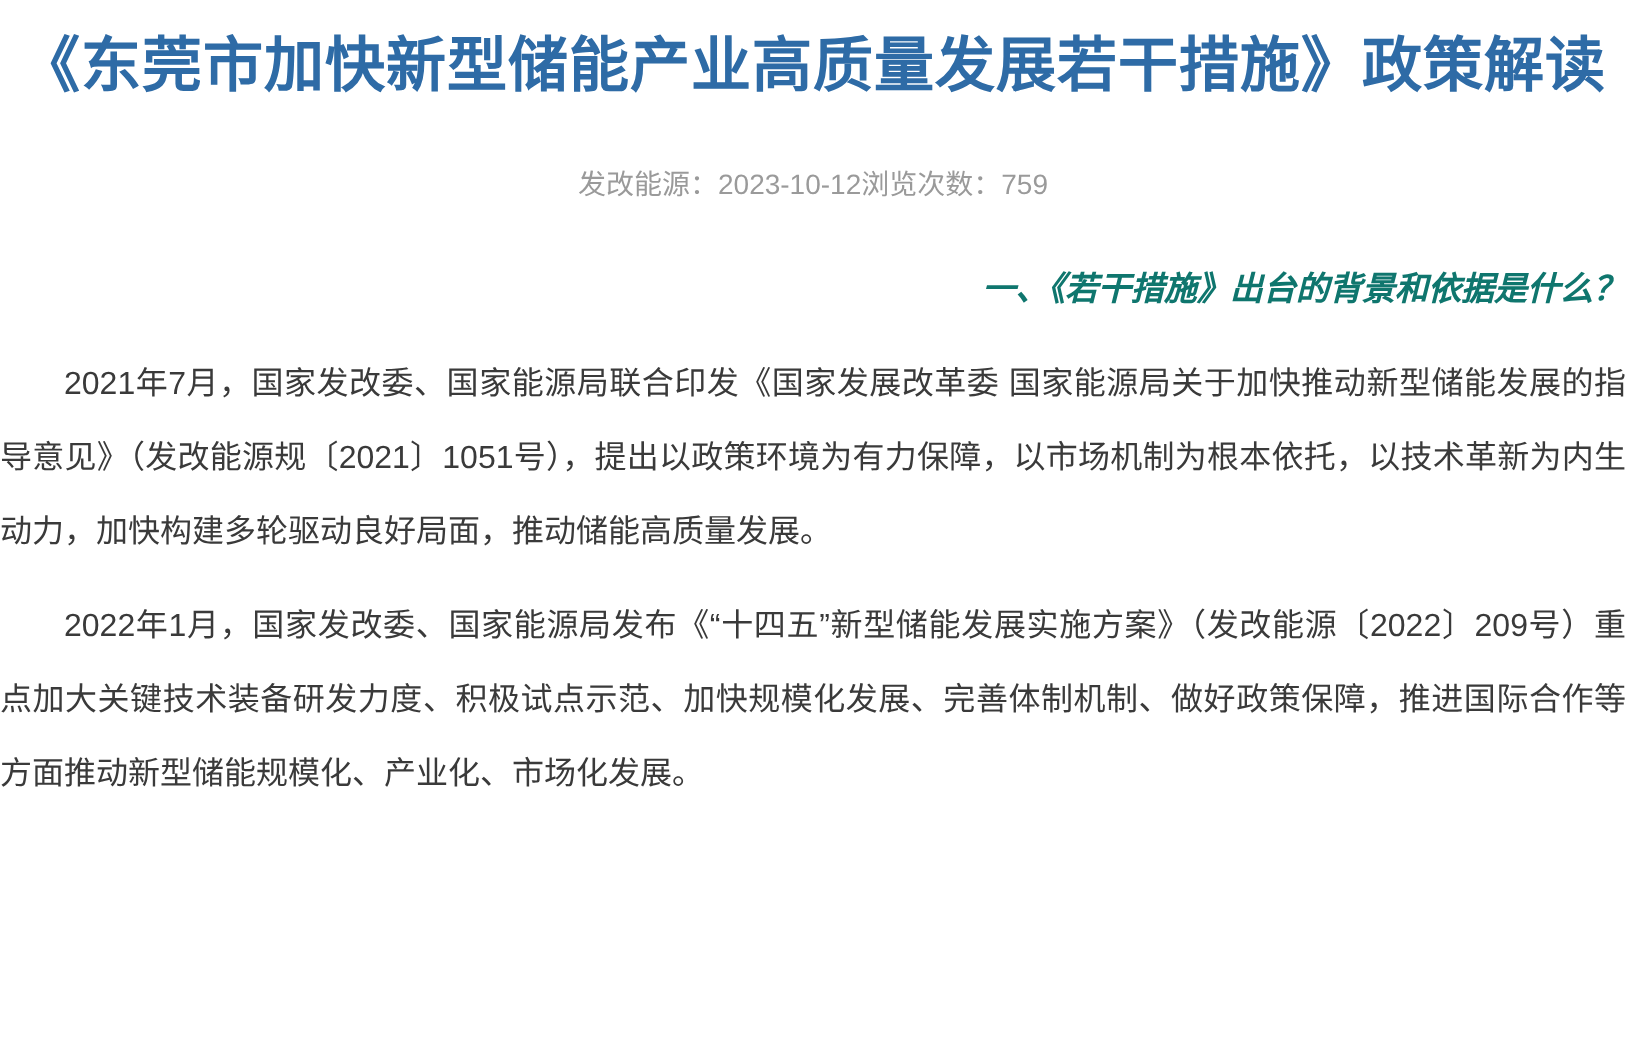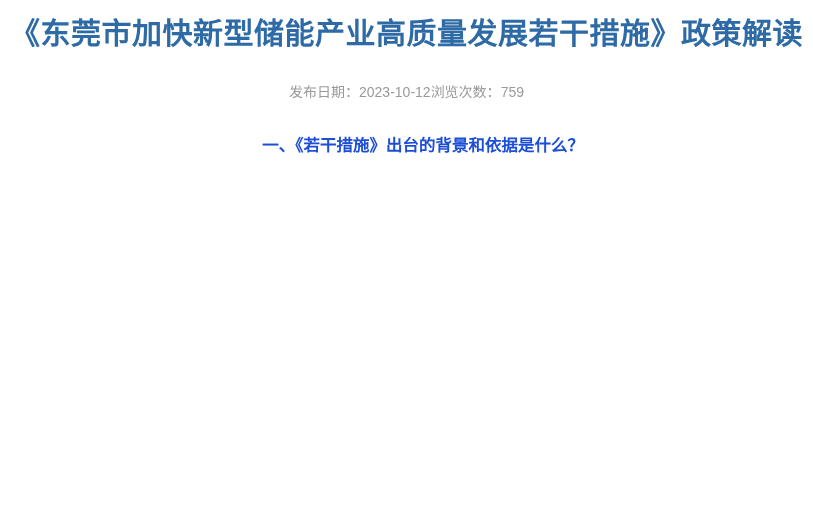--- a/index.html
+++ b/index.html
@@ -45,39 +45,42 @@
   }
   .content p {
     margin: 0 0 10px 0;
     text-indent: 2em;
     text-align: justify;
   }
   .section-heading {
     margin: 10px 0;
     font-size: 16.5px;
     font-weight: bold;
-    color: #1d4ed8;
+    color: #0f766e;
     text-indent: 2em;
     line-height: 37px;
-    text-align: center;
+    text-align: right;
+    font-style: italic;
   }
 </style>
 </head>
 <body>
 
 <div class="page">
 
   <h1 class="title">《东莞市加快新型储能产业高质量发展若干措施》政策解读</h1>
 
   <div class="meta">
-    <span><span>发布日期：</span><span>2023-10-12</span></span><span class="views-group"><span>浏览次数：</span><span>759</span></span>
+    <span><span>发改能源：</span><span>2023-10-12</span></span><span class="views-group"><span>浏览次数：</span><span>759</span></span>
   </div>
 
   <div class="content">
 
 
     <h2 class="section-heading">一、《若干措施》出台的背景和依据是什么？</h2>
 
+    <p>2021年7月，国家发改委、国家能源局联合印发《国家发展改革委 国家能源局关于加快推动新型储能发展的指导意见》（发改能源规〔2021〕1051号），提出以政策环境为有力保障，以市场机制为根本依托，以技术革新为内生动力，加快构建多轮驱动良好局面，推动储能高质量发展。</p>
 
+    <p>2022年1月，国家发改委、国家能源局发布《“十四五”新型储能发展实施方案》（发改能源〔2022〕209号）重点加大关键技术装备研发力度、积极试点示范、加快规模化发展、完善体制机制、做好政策保障，推进国际合作等方面推动新型储能规模化、产业化、市场化发展。</p>
 
   </div>
 
 </div>
 
 </body></html>

